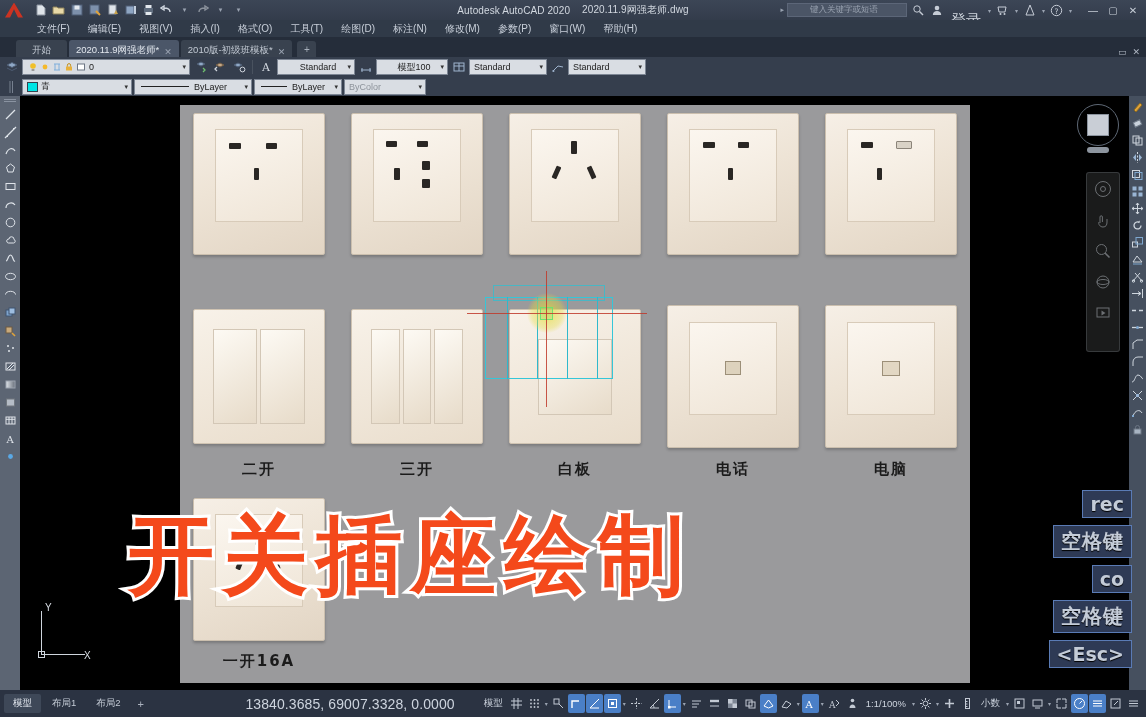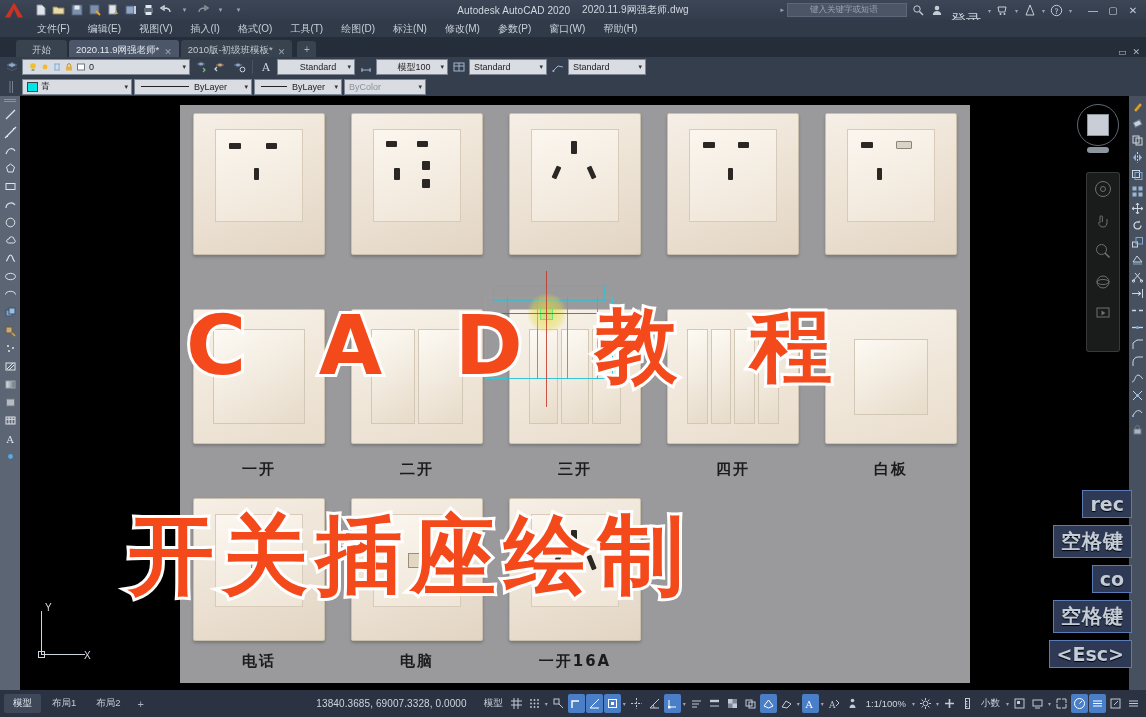--- a/index.html
+++ b/index.html
@@ -314,21 +314,21 @@
     background: #2b3342;
     display: flex; align-items: center; padding: 0 4px;
   }
   .lt-tab {
     font-size: 9.5px; color: #c3cad4;
     padding: 3px 9px; margin-right: 2px; border-radius: 2px;
   }
   .lt-tab.active { background: #3e4858; color: #e4e9f0; }
   .lt-add { font-size: 11px; color: #aab2be; padding: 0 6px; }
   .sb-right { margin-left: auto; display: flex; align-items: center; gap: 1px; }
-  .coord { font-size: 10px; color: #cdd4de; margin-right: 12px; letter-spacing: 0.1px; }
+  .coord { font-size: 14px; color: #cdd4de; margin-right: 24px; letter-spacing: 0.1px; }
   .sb-ico {
     width: 17px; height: 19px; display: flex; align-items: center; justify-content: center;
     color: #c3cad4; font-size: 10px; border-radius: 2px;
   }
   .sb-ico.on { background: #4a7fc7; color: #fff; }
   .sb-txt { font-size: 9.5px; color: #cdd4de; padding: 0 4px; }
   .sb-car { font-size: 6px; color: #9aa3b1; padding: 0 1px; }
   .sep { width: 1px; height: 14px; background: #49525f; margin: 0 3px; }
 </style>
 </head>
@@ -797,53 +797,38 @@
           <div class="plate">
             <div class="plate-inner">
               <div class="hole" style="left:16%;top:13%;width:13%;height:7%"></div>
               <div class="hole" style="left:56%;top:12%;width:18%;height:9%;background:#d9d2c6;border:1px solid #8b8479"></div>
               <div class="hole" style="left:34%;top:42%;width:6%;height:13%"></div>
             </div>
           </div>
           <div class="cell-label"></div>
         </div>
 
-        <div class="cell">
-          <div class="switch-plate">
-            <div class="rocker"></div>
-          </div>
-          <div class="cell-label">一开</div>
-        </div>
 
         <div class="cell">
           <div class="switch-plate">
             <div class="rocker"></div>
             <div class="rocker"></div>
           </div>
           <div class="cell-label">二开</div>
         </div>
 
         <div class="cell">
           <div class="switch-plate">
             <div class="rocker"></div>
             <div class="rocker"></div>
             <div class="rocker"></div>
           </div>
           <div class="cell-label">三开</div>
         </div>
 
-        <div class="cell">
-          <div class="switch-plate">
-            <div class="rocker"></div>
-            <div class="rocker"></div>
-            <div class="rocker"></div>
-            <div class="rocker"></div>
-          </div>
-          <div class="cell-label">四开</div>
-        </div>
 
         <div class="cell">
           <div class="switch-plate" style="padding:18%">
             <div class="rocker"></div>
           </div>
           <div class="cell-label">白板</div>
         </div>
 
 
         <div class="cell">
@@ -1042,21 +1027,20 @@
           </svg>
       </div>
       <div class="rt">
         <svg width="13" height="13" viewBox="0 0 13 13">
             <rect x="3" y="6" width="7" height="5" fill="#a8b4c2" stroke="#6c7684"></rect>
             <path d="M4.5 6V4.5a2 2 0 014 0V6" stroke="#6c7684" fill="none"></path>
           </svg>
       </div>
     </div>
 
-    <div class="overlay-title ot-top">C A D 教 程</div>
     <div class="overlay-title ot-bottom">开关插座绘制</div>
 
     <div class="keys">
       <div class="keycap">rec</div>
       <div class="keycap cn">空格键</div>
       <div class="keycap">co</div>
       <div class="keycap cn">空格键</div>
       <div class="keycap">&lt;Esc&gt;</div>
     </div>
   </div>

